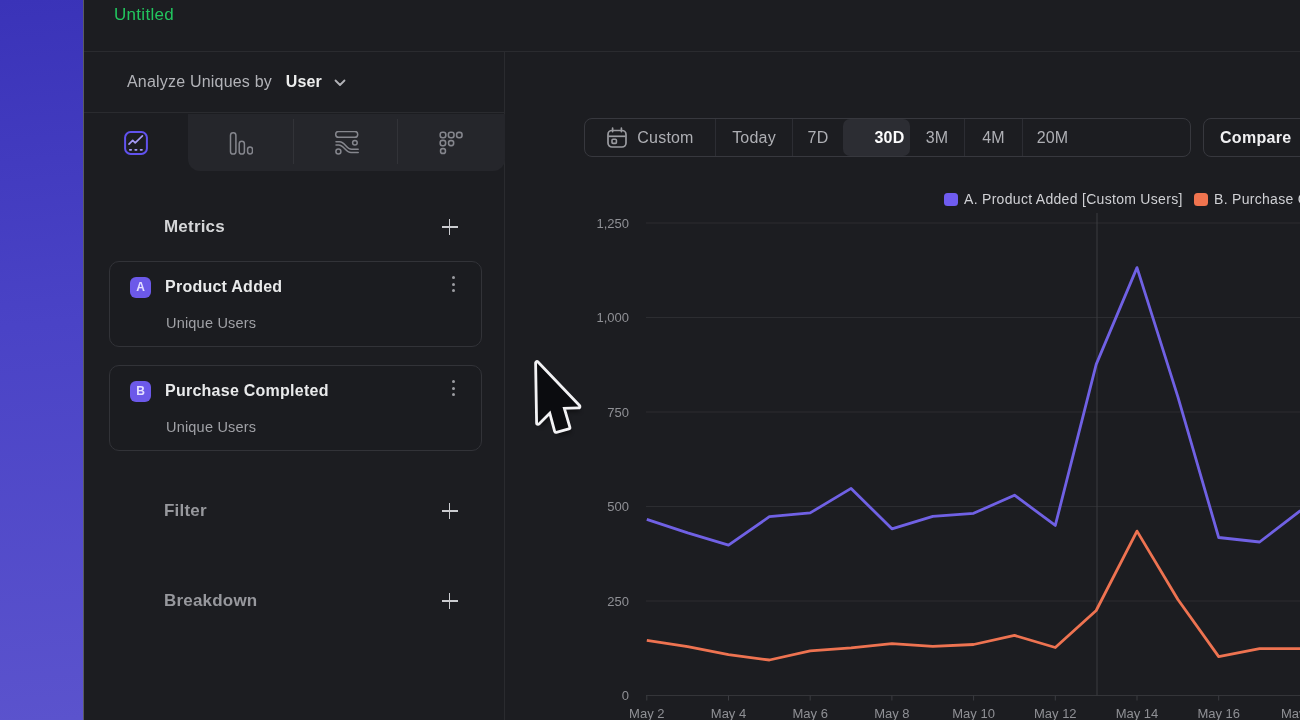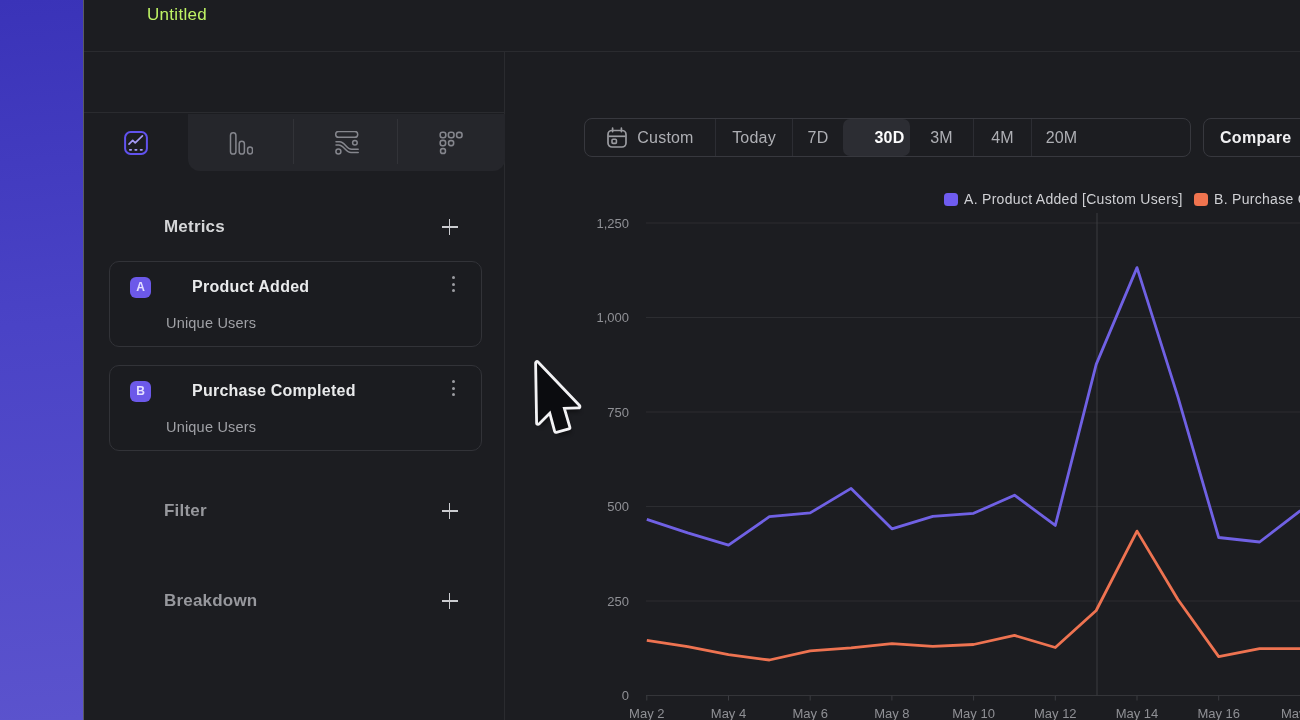--- a/index.html
+++ b/index.html
@@ -7,36 +7,36 @@
   body { font-family:"Liberation Sans", sans-serif; background:#1c1d21; position:relative; }
   .abs { position:absolute; }
 
   
   #strip { left:0; top:0; width:84px; height:720px;
     background:linear-gradient(175deg,#3a33b8 0%,#4a43c6 45%,#5b53cd 100%); }
   #stripline { left:83px; top:0; width:1px; height:720px; background:#5a5b60; }
 
   
   #topbar { left:84px; top:0; width:1216px; height:52px; background:#1c1d21; border-bottom:1px solid #2a2b2f; }
-  #untitled { left:114px; top:5px; font-size:17px; letter-spacing:0.3px; color:#bef264; line-height:20px;margin-left:33px; }
+  #untitled { left:114px; top:5px; font-size:17px; letter-spacing:0.3px; color:#22c55e; line-height:20px; }
 
   
   #panel { left:84px; top:52px; width:421px; height:668px; background:#1c1d21; border-right:1px solid #2a2b2f; }
   #analyze { left:43px; top:21px; font-size:16px; letter-spacing:0.2px; color:#b2b3b8; }
   #analyze b { color:#eceded; font-weight:bold; margin-left:9px; }
 
   #tabrow { left:0px; top:60px; width:421px; height:58px; }
   #tabblock { left:104px; top:1px; width:317px; height:57px; background:#25262b; border-radius:0 0 12px 12px; }
   .tabdiv { top:6px; width:1px; height:45px; background:#323338; }
 
   
   .card { left:25px; width:373px; height:86px; background:#1b1c20; border:1px solid #323338; border-radius:10px; }
   .badge { left:20px; top:15px; width:21px; height:21px; border-radius:6px; background:#6c59e9; color:#e4e0ff;
            font-size:12px; font-weight:bold; text-align:center; line-height:21px; }
-  .ctitle { left:55px; top:16px; font-size:16px; letter-spacing:0.25px; font-weight:bold; color:#e9eaeb;margin-left:27px; }
+  .ctitle { left:55px; top:16px; font-size:16px; letter-spacing:0.25px; font-weight:bold; color:#e9eaeb; }
   .csub { left:56px; top:53px; font-size:14.5px; letter-spacing:0.2px; color:#a0a1a6; }
   .kebab { left:342px; top:14px; width:4px; }
   .kebab i { display:block; width:3.2px; height:3.2px; border-radius:50%; background:#9b9ca1; margin:0 0 3.4px 0; }
 
   .sechead { font-size:17px; letter-spacing:0.2px; font-weight:bold;margin-left:40px; }
   .plus { width:16px; height:16px; }
   .plus:before { content:""; position:absolute; left:7.2px; top:0; width:1.6px; height:16px; background:#cbccd0; }
   .plus:after  { content:""; position:absolute; left:0; top:7.2px; width:16px; height:1.6px; background:#cbccd0; }
 
   
@@ -55,20 +55,25 @@
   .lg { top:191px; font-size:14px; letter-spacing:0.3px; color:#cfd0d4; white-space:nowrap; }
 </style>
 </head>
 <body>
   <div id="strip" class="abs"></div>
   <div id="stripline" class="abs"></div>
   <div id="topbar" class="abs"></div>
   <div id="untitled" class="abs">Untitled</div>
 
   <div id="panel" class="abs">
+    <div id="analyze" class="abs">Analyze Uniques by <b>User</b>
+      <svg width="12" height="8" viewBox="0 0 12 8" style="margin-left:7px">
+        <path d="M1.5 1.5 L6 6 L10.5 1.5" fill="none" stroke="#b2b3b8" stroke-width="1.8" stroke-linecap="round" stroke-linejoin="round"></path>
+      </svg>
+    </div>
     <div id="tabrow" class="abs" style="border-top:1px solid #2a2b2f">
       <div id="tabblock" class="abs"></div>
       <div class="tabdiv abs" style="left:209px"></div>
       <div class="tabdiv abs" style="left:313px"></div>
 
       <svg class="abs" style="left:40px; top:18px" width="24" height="24" viewBox="0 0 24 24">
         <rect x="1.1" y="1.1" width="21.8" height="21.8" rx="5.5" fill="none" stroke="#6152ef" stroke-width="2"></rect>
         <path d="M5 13.2 L8.7 9.4 L11.2 11.9 L18.4 4.9" fill="none" stroke="#a49af4" stroke-width="1.7" stroke-linecap="round" stroke-linejoin="round"></path>
         <path d="M5.8 18.8 h1.4 M11.2 18.8 h1.4 M16.6 18.8 h1.4" stroke="#a49af4" stroke-width="1.7" stroke-linecap="round"></path>
       </svg>
@@ -132,21 +137,21 @@
       <svg width="22" height="22" viewBox="0 0 22 22" style="margin-right:9px">
         <rect x="2" y="3.5" width="18" height="16.5" rx="4" fill="none" stroke="#9b9ca1" stroke-width="1.7"></rect>
         <path d="M2.5 9.3 H19.5" stroke="#9b9ca1" stroke-width="1.7"></path>
         <path d="M6.6 1.2 v3.4 M15.4 1.2 v3.4" stroke="#9b9ca1" stroke-width="1.7" stroke-linecap="round"></path>
         <rect x="6" y="12.2" width="4.4" height="4.2" rx="1" fill="none" stroke="#9b9ca1" stroke-width="1.6"></rect>
       </svg>
       Custom</div>
     <div class="segi" style="width:77px">Today</div>
     <div class="segi b7d" style="width:50px">7D</div>
     <div class="segi" id="seg30" style="width:67px">30D</div>
-    <div class="segi" style="width:64px">3M</div>
+    <div class="segi" style="width:55px">3M</div>
     <div class="segi" style="width:58px">4M</div>
     <div class="segi" style="width:59px; border-right:none">20M</div>
   </div>
   <div id="compare" class="abs">Compare</div>
 
   <div class="sw abs" style="left:944px; background:#6f5cf0"></div>
   <div class="lg abs" style="left:964px">A. Product Added [Custom Users]</div>
   <div class="sw abs" style="left:1194px; background:#f0744f"></div>
   <div class="lg abs" style="left:1214px">B. Purchase Completed [Unique Users]</div>
 

